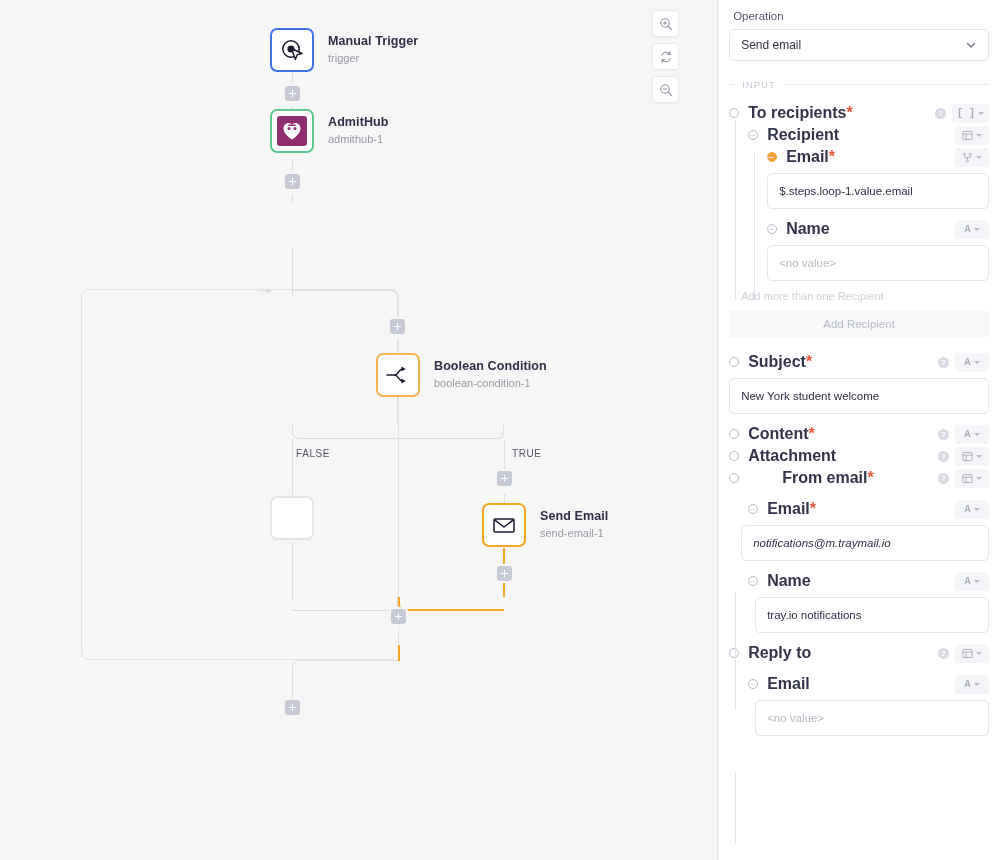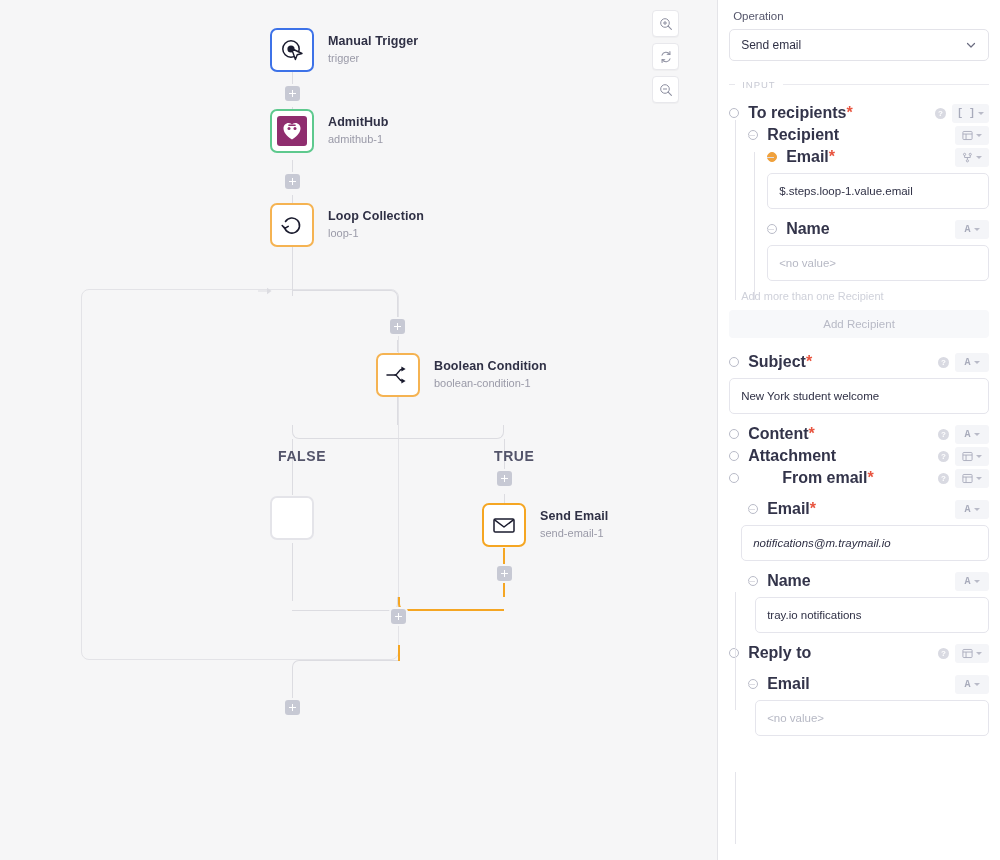--- a/index.html
+++ b/index.html
@@ -101,22 +101,23 @@
   .node-sub { font-size: 11px; color: #9a9aa8; margin-top: 2px; }
 
   .admithub-icon {
     width: 30px; height: 30px;
     background: #8f2d6e; border-radius: 3px;
     display: flex; align-items: center; justify-content: center;
   }
 
   .branch-label {
     position: absolute; z-index: 9;
-    font-size: 14px; font-weight: bold; color: #53546a;
+    font-size: 10px; font-weight: normal; color: #53546a;
     letter-spacing: .6px;
+    margin-left: 18px;
   }
 
   
   #panel {
     width: 309px; height: 860px;
     background: #fff;
     overflow: hidden;
     position: relative;
     padding: 0 11px;
   }
@@ -355,32 +356,20 @@
             <rect x="7.2" y="4.4" width="7.6" height="1.5" rx=".7" fill="#8f2d6e"></rect>
           </svg>
         </div>
       </div>
       <div class="node-label">
         <div class="node-title">AdmitHub</div>
         <div class="node-sub">admithub-1</div>
       </div>
     </div>
 
-    <div class="node" style="left:270px; top:203px;">
-      <div class="node-box orange">
-        <svg width="26" height="26" viewBox="0 0 26 26">
-          <path d="M6.5 9.5 A7.6 7.6 0 1 1 5.6 15.5" fill="none" stroke="#1a1b2e" stroke-width="1.6" stroke-linecap="round"></path>
-          <polyline points="3.2,13.5 5.8,16.4 9.2,14.4" fill="none" stroke="#1a1b2e" stroke-width="1.6" stroke-linecap="round" stroke-linejoin="round"></polyline>
-        </svg>
-      </div>
-      <div class="node-label">
-        <div class="node-title">Loop Collection</div>
-        <div class="node-sub">loop-1</div>
-      </div>
-    </div>
 
     <div class="node" style="left:376px; top:353px;">
       <div class="node-box orange">
         <svg width="28" height="26" viewBox="0 0 28 26">
           <path d="M3 13 H11 C14 13 14.5 7 18.5 7" fill="none" stroke="#1a1b2e" stroke-width="1.5" stroke-linecap="round"></path>
           <path d="M11 13 C14 13 14.5 19 18.5 19" fill="none" stroke="#1a1b2e" stroke-width="1.5" stroke-linecap="round"></path>
           <polygon points="17.4,4.4 21.6,7 17.4,9.6" fill="#1a1b2e"></polygon>
           <polygon points="17.4,16.4 21.6,19 17.4,21.6" fill="#1a1b2e"></polygon>
         </svg>
       </div>

